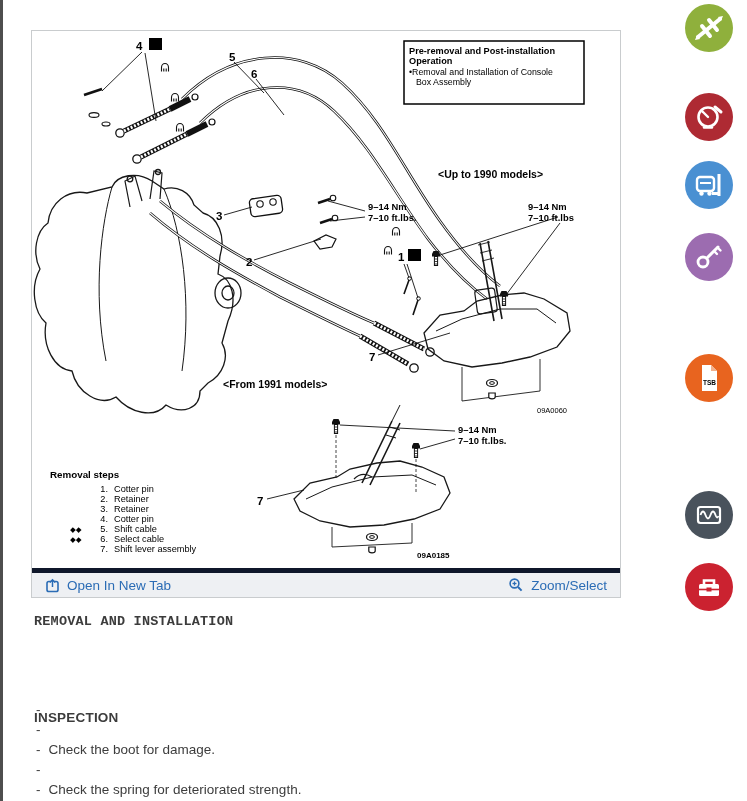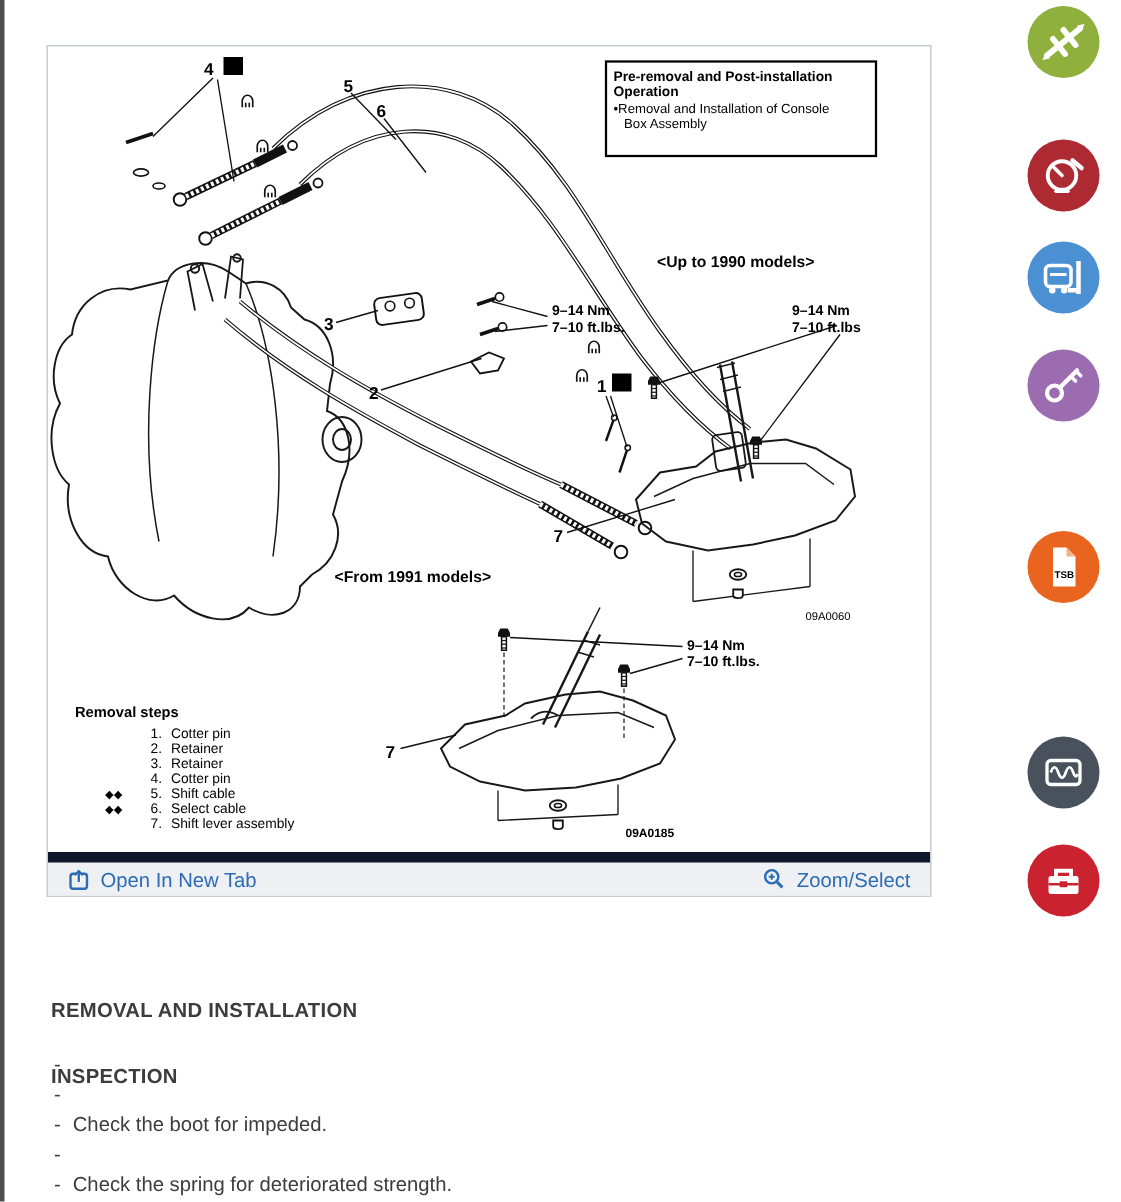--- a/index.html
+++ b/index.html
@@ -14,21 +14,21 @@
     position:absolute; left:31px; top:30px; width:590px; height:568px;
     box-sizing:border-box; border:1px solid #c9ccce; background:#fff;
   }
   .figure-svg { display:block; }
   svg text { font-family:"Liberation Sans", sans-serif; fill:#000; }
   .bt { font-weight:bold; }
   .marker-txt { font-family:"DejaVu Sans", sans-serif; }
 
   .footerbar {
     position:absolute; left:0; bottom:0; width:100%; height:29px;
-    background:#eef0f3; border-top:7px solid #0f172a;
+    background:#eef0f3; border-top:5px solid #0f172a;
     display:flex; align-items:center; justify-content:space-between;
     padding:0 13px; box-sizing:border-box;
   }
   .flink { display:flex; align-items:center; gap:7px; color:#2b6cb5; font-size:13.5px; cursor:pointer; }
 
   
   .sect-h { position:absolute; left:34px; font-size:13.5px; font-weight:bold; color:#3c3c3c; letter-spacing:.2px; }
   .insp-list { position:absolute; left:36px; top:699px; font-size:13.5px; color:#3c3c3c; }
   .insp-row { display:flex; gap:8px; height:20px; align-items:center; white-space:pre; }
   .insp-link { color:#2b6cb5; cursor:pointer; }
@@ -280,33 +280,33 @@
         <circle cx="6.5" cy="6.5" r="4.4" fill="none" stroke="#2b6cb5" stroke-width="1.6"></circle>
         <line x1="4.5" y1="6.5" x2="8.5" y2="6.5" stroke="#2b6cb5" stroke-width="1.3"></line>
         <line x1="6.5" y1="4.5" x2="6.5" y2="8.5" stroke="#2b6cb5" stroke-width="1.3"></line>
         <line x1="10" y1="10" x2="13.6" y2="13.6" stroke="#2b6cb5" stroke-width="2"></line>
       </svg>
       <span>Zoom/Select</span>
     </div>
   </div>
 </div>
 
-<div class="sect-h" style="top:666px;">REMOVAL AND INSTALLATION</div>
+<div class="sect-h" style="top:614px;font-family:Liberation Mono, monospace;">REMOVAL AND INSTALLATION</div>
 <div class="sect-h" style="top:710px;">INSPECTION</div>
 
 <div class="insp-list">
   <div class="insp-row">
     <span>-</span>
   </div>
   <div class="insp-row">
     <span>-</span>
   </div>
   <div class="insp-row">
     <span>-</span>
-    <span>Check the boot for impeded.</span>
+    <span>Check the boot for damage.</span>
   </div>
   <div class="insp-row">
     <span>-</span>
   </div>
   <div class="insp-row">
     <span>-</span>
     <span>Check the spring for deteriorated strength.</span>
   </div>
 </div>
 

